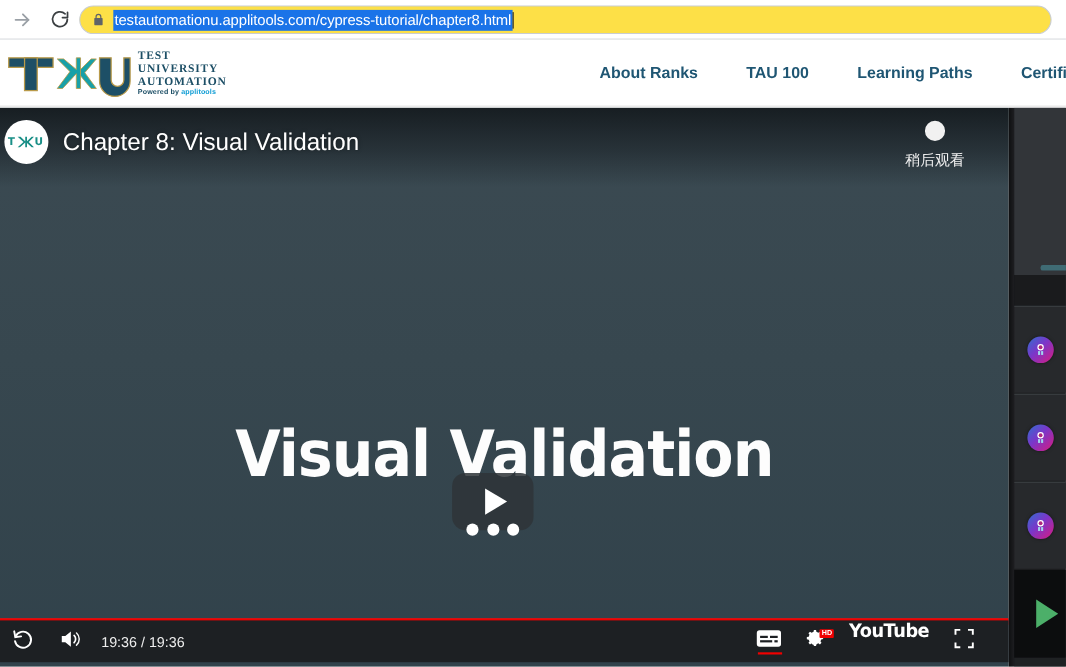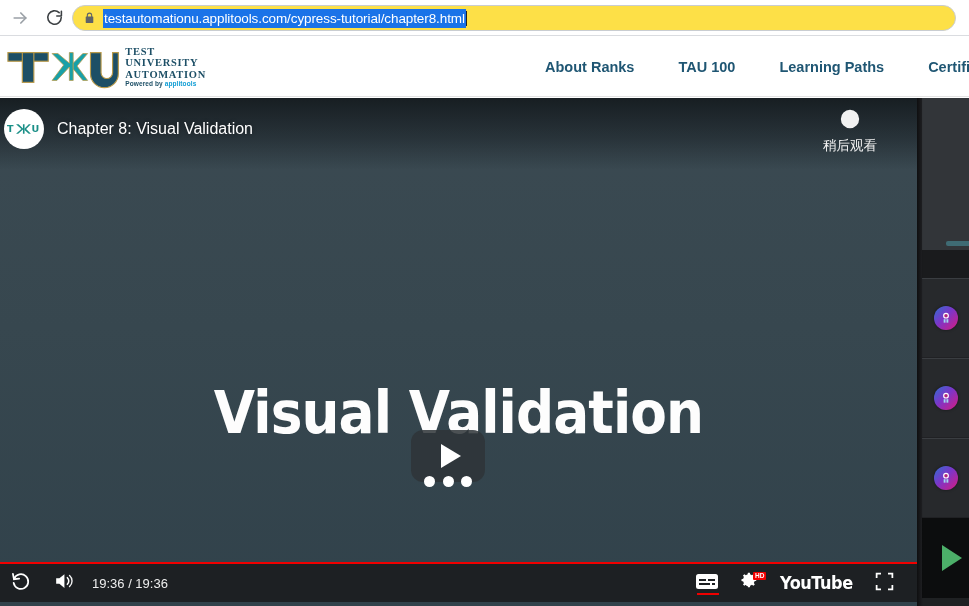--- a/index.html
+++ b/index.html
@@ -123,21 +123,21 @@
   .channel-avatar {
     width: 40px; height: 40px;
     margin-left: 4px;
     border-radius: 50%;
     background: #ffffff;
     display: flex; align-items: center; justify-content: center;
     flex: 0 0 auto;
   }
   .video-title {
     color: #ffffff;
-    font-size: 16px;
+    font-size: 22px;
     font-weight: 400;
     margin-left: 13px;
     white-space: nowrap;
     text-shadow: 0 0 4px rgba(0,0,0,0.4);
   }
   .top-actions {
     position: absolute; right: 30px; top: 8px;
     display: flex; align-items: flex-start;
   }
   .top-action {
@@ -211,22 +211,22 @@
     flex: 0 0 auto;
   }
   .time-display {
     color: #eeeeee;
     font-size: 13px;
     margin-left: 8px;
     white-space: nowrap;
   }
   .ctl-right {
     margin-left: auto;
-    display: flex; align-items: center;
-    padding-right: 12px;
+    display: flex; 
+    padding-right: 20px;
   }
   .cc-btn { position: relative; }
   .cc-underline {
     position: absolute; left: 11px; bottom: 7px;
     width: 22px; height: 2px; background: #f00000;
   }
   .gear-wrap { position: relative; }
   .hd-badge {
     position: absolute; right: 4px; top: 8px;
     background: #f00000; color: #ffffff;

